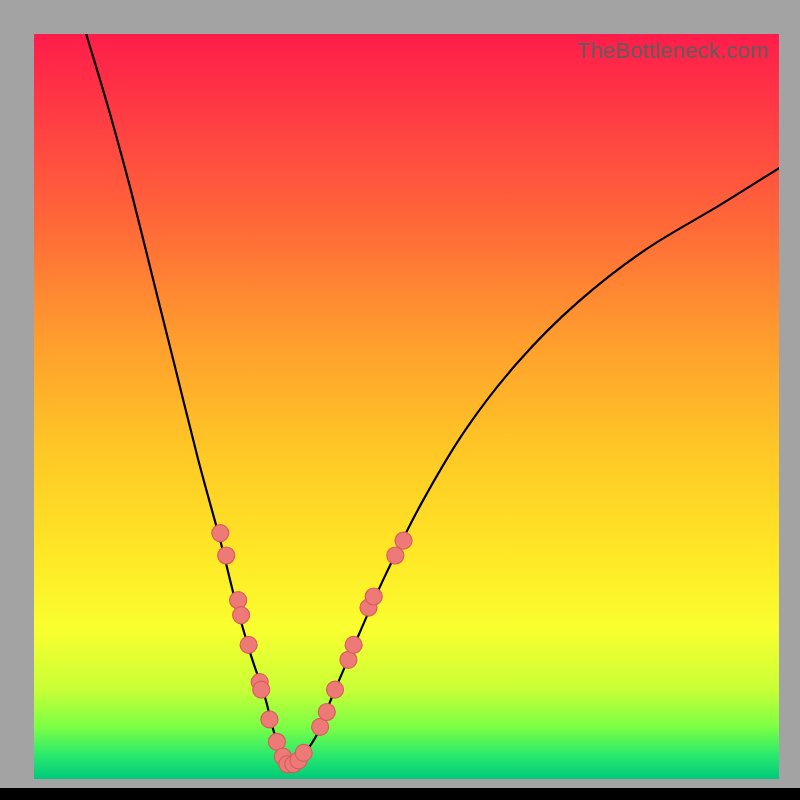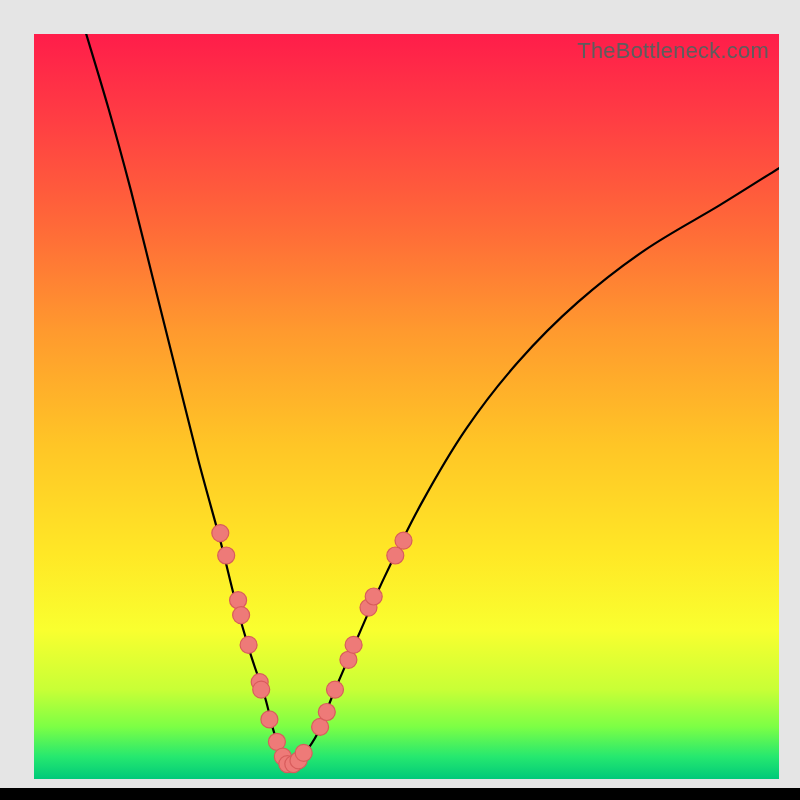--- a/index.html
+++ b/index.html
@@ -8,21 +8,21 @@
     width: 800px;
     height: 800px;
     background: #000;
     font-family: Arial, Helvetica, sans-serif;
     overflow: hidden;
   }
   .frame {
     position: relative;
     width: 800px;
     height: 788px;
-    background: #e5e5e5;
+    background: #a3a3a3;
   }
   .plot-area {
     position: absolute;
     left: 34px;
     top: 34px;
     width: 745px;
     height: 745px;
     background: linear-gradient(to bottom,
       #ff1d4a 0%,
       #ff3f43 12%,

